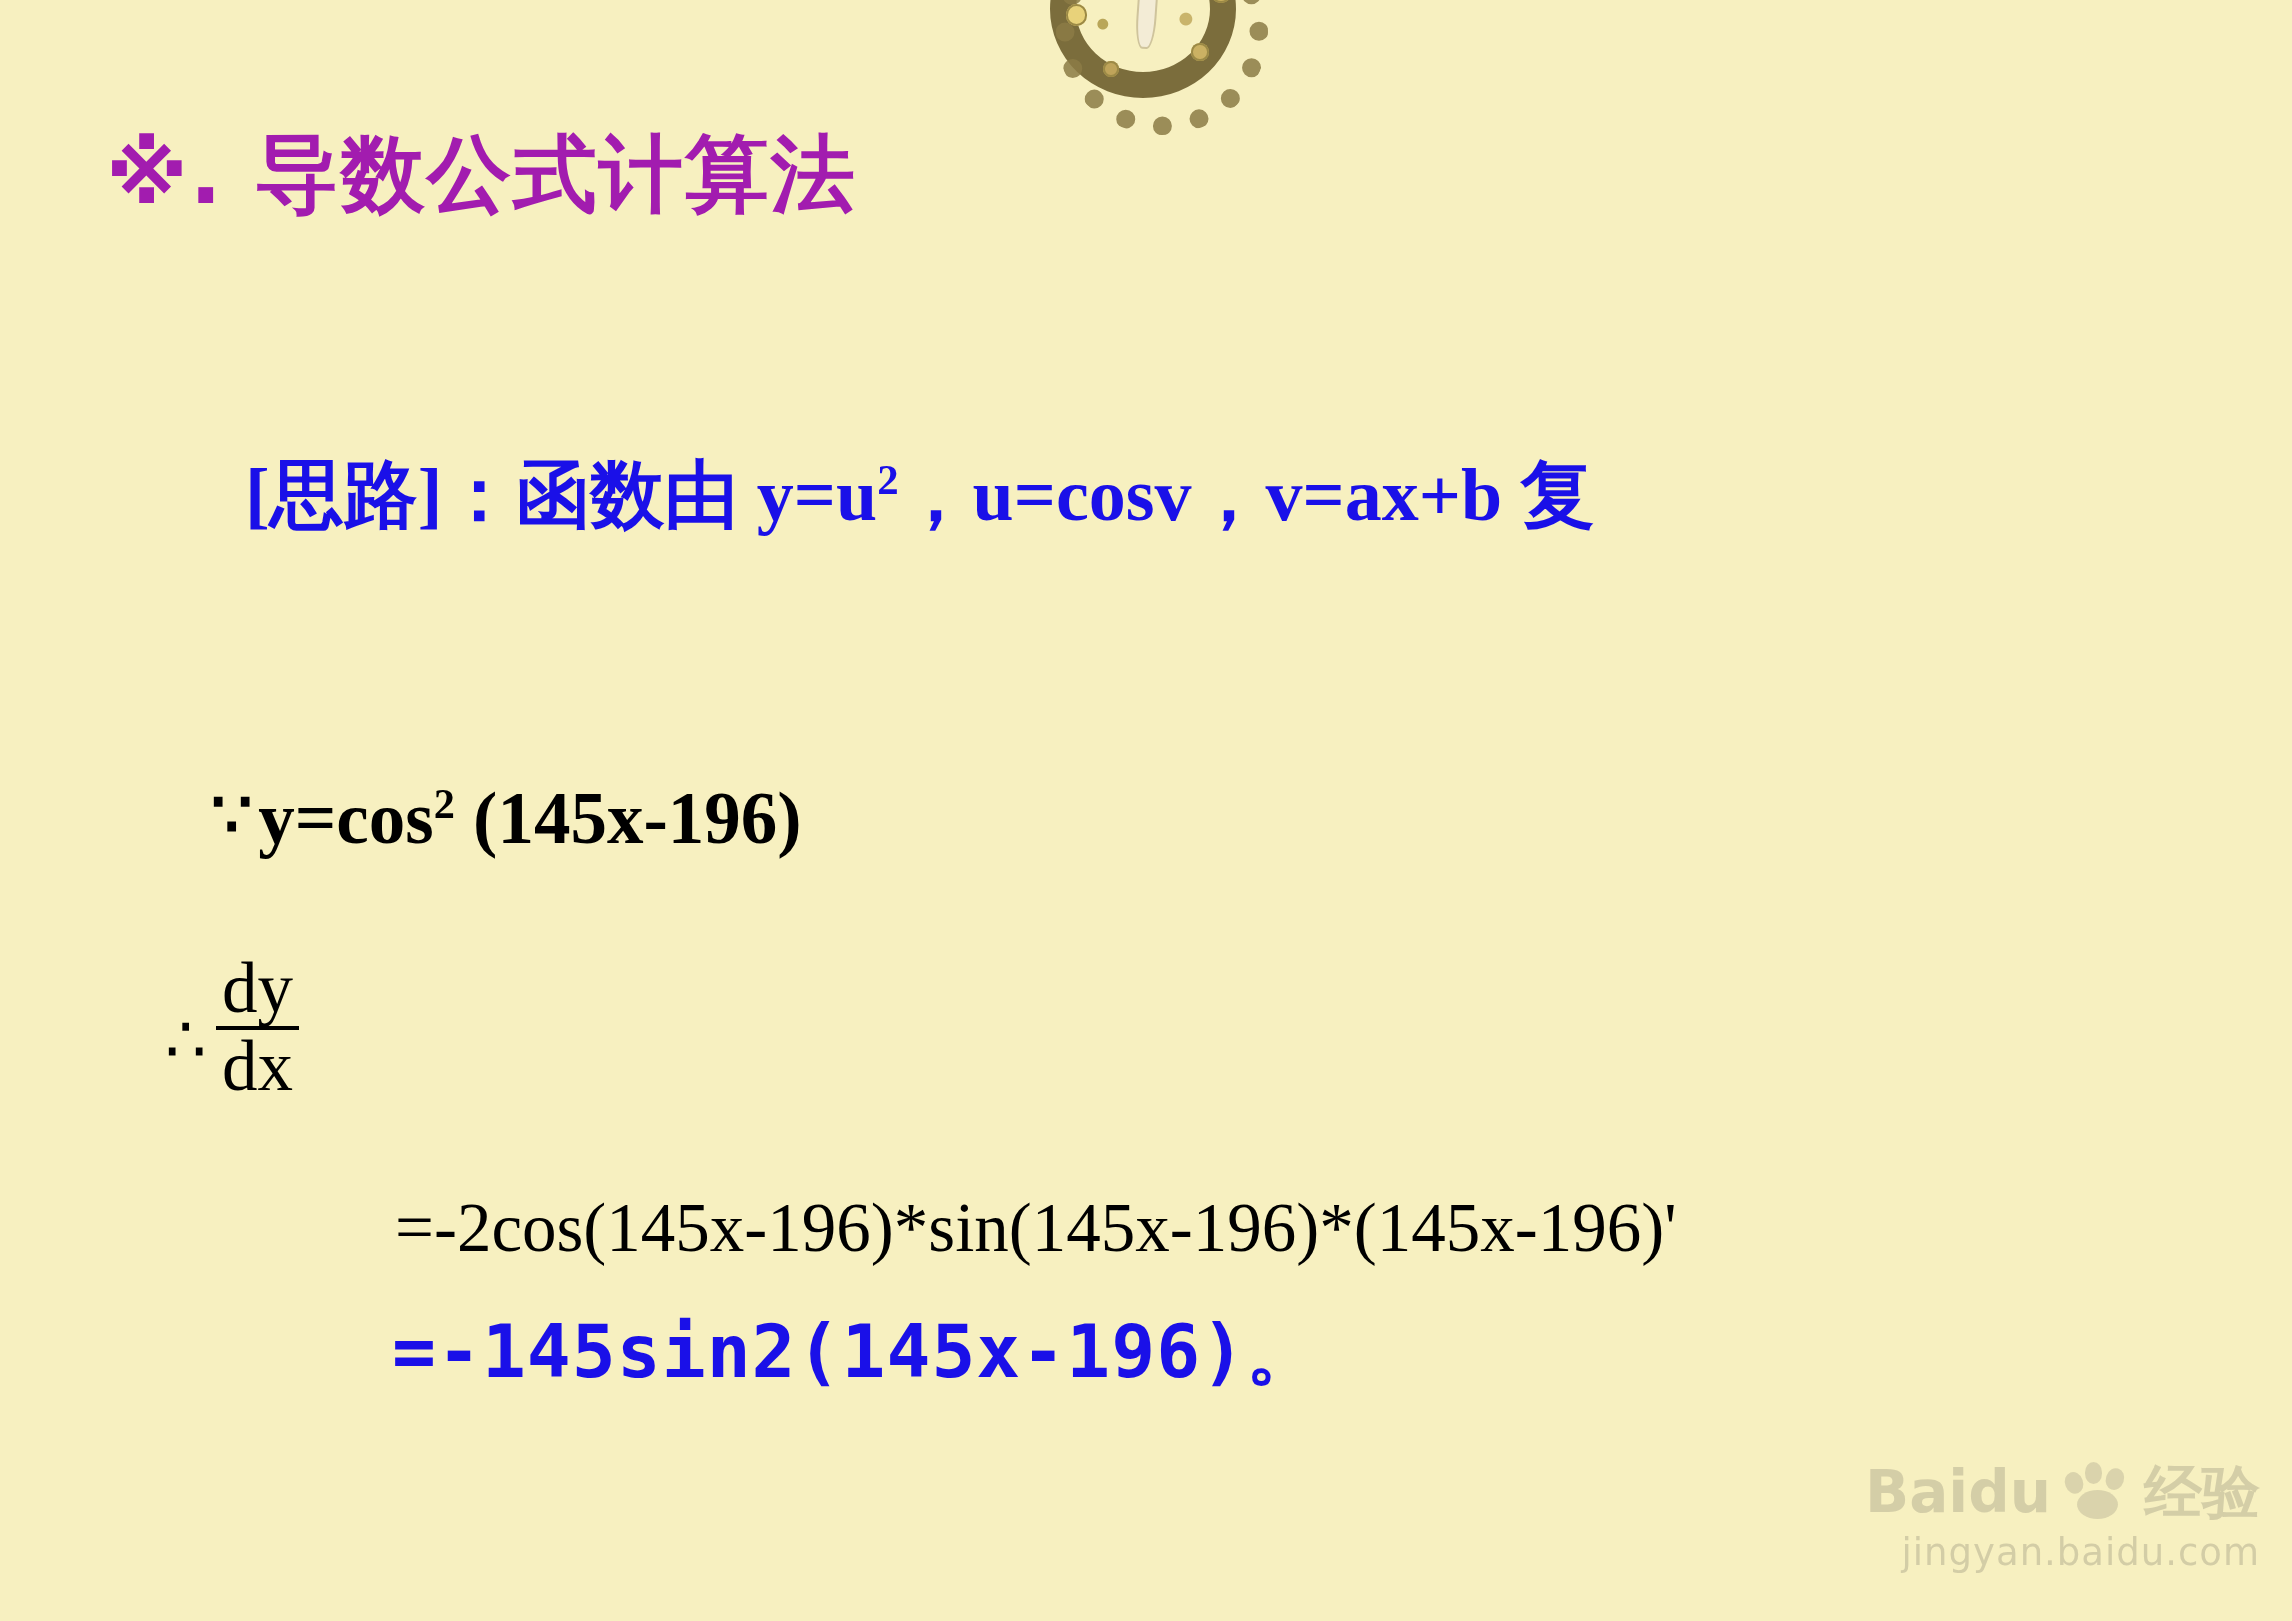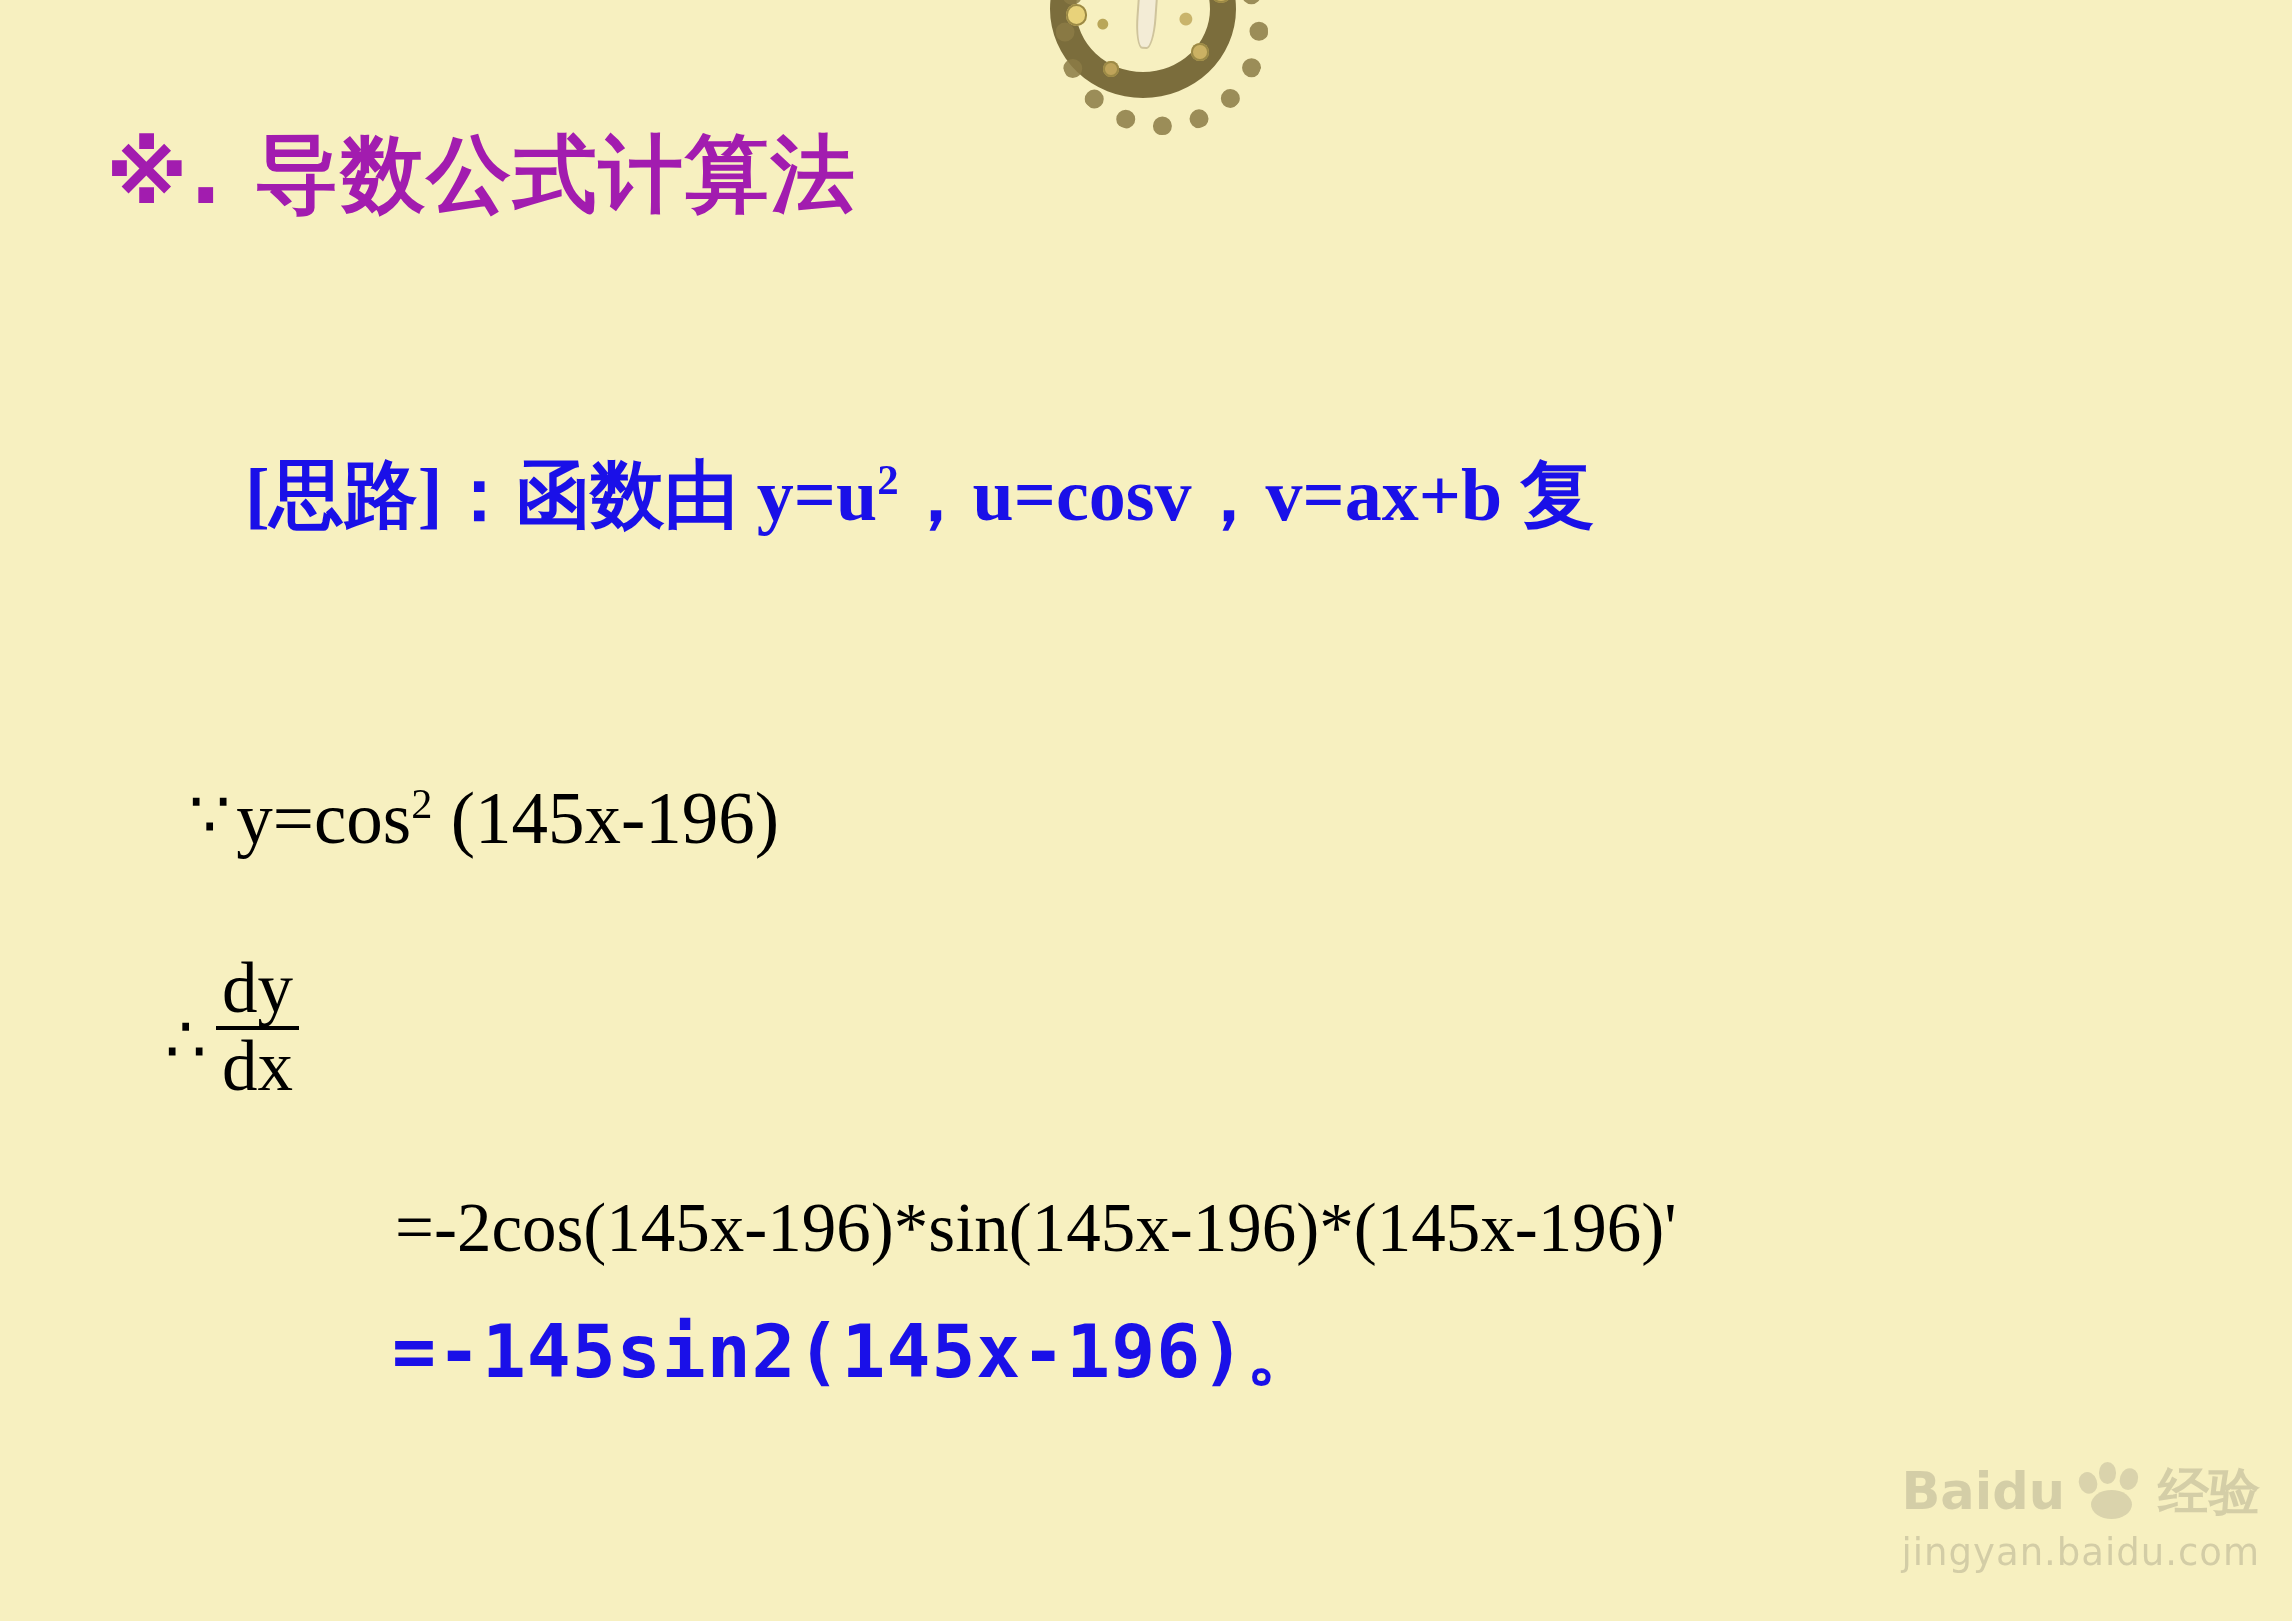--- a/index.html
+++ b/index.html
@@ -108,21 +108,21 @@
     top: 0;
     width: 2293px;
   }
   .line {
     position: absolute;
     color: #000000;
     font-size: 73px;
     white-space: nowrap;
     font-family: "Liberation Serif", "DejaVu Serif", serif;
   }
-  .l1 { left: 189px; top: 777px; }
+  .l1 { left: 211px; top: 777px; font-weight: bold; }
   .l2 { left: 165px; top: 956px; display: flex; align-items: center; }
   .l3 { left: 395px; top: 1189px; font-size: 69px; text-align: right; }
 
   .becausesym {
     display: inline-block;
     font-size: 65px;
     margin-right: 5.9px;
     transform: translateY(-5.9px);
   }
   .thereforesym {
@@ -176,21 +176,21 @@
     user-select: none;
   }
   .watermark .wm-main {
     display: flex;
     align-items: center;
     justify-content: flex-end;
     gap: 10px;
     color: #b9b394;
     font-family: "DejaVu Sans", "Liberation Sans", sans-serif;
     font-weight: 700;
-    font-size: 51px;
+    font-size: 58px;
     line-height: 1;
   }
   .watermark .paw {
     position: relative;
     width: 73px; height: 59px;
     display: inline-block;
   }
   .watermark .paw i {
     position: absolute;
     background: #c3bd9c;

